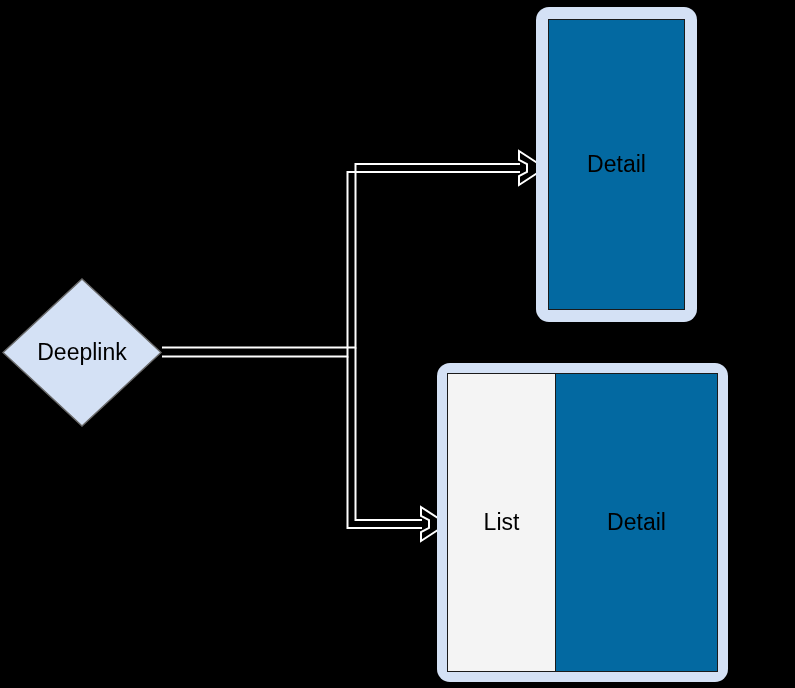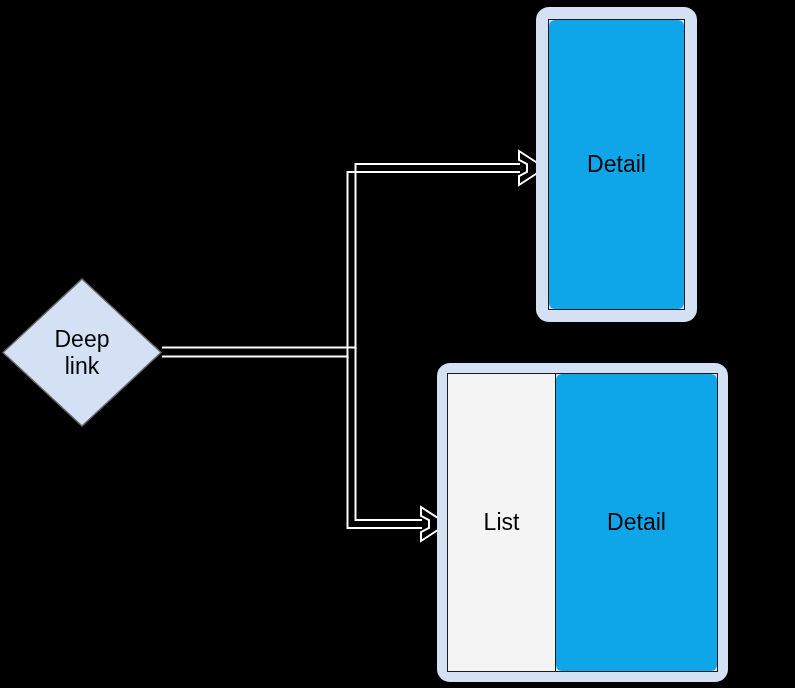--- a/index.html
+++ b/index.html
@@ -33,21 +33,21 @@
     height: 149px;
   }
   .diamond-node svg { display: block; }
   .diamond-label {
     position: absolute;
     left: 0;
     top: 0;
     width: 160px;
     height: 149px;
     display: flex;
-    flex-direction: column;
+    flex-direction: row;
     align-items: center;
     justify-content: center;
     color: #000000;
     font-size: 23px;
     line-height: 27px;
     text-align: center;
   }
 
   
   .device-frame {
@@ -64,21 +64,21 @@
     overflow: hidden;
   }
   .panel {
     display: flex;
     align-items: center;
     justify-content: center;
     color: #000000;
     font-size: 23px;
     box-sizing: border-box;
   }
-  .panel-detail { background: #0ea5e9; border-radius: 6px; }
+  .panel-detail { background: #0369a1; }
   .panel-list  { background: #f4f4f4; }
   .panel-divider { border-right: 1px solid #1a1a1a; }
 
   
   #device-detail-only {
     left: 536px;
     top: 7px;
     width: 161px;
     height: 315px;
   }

